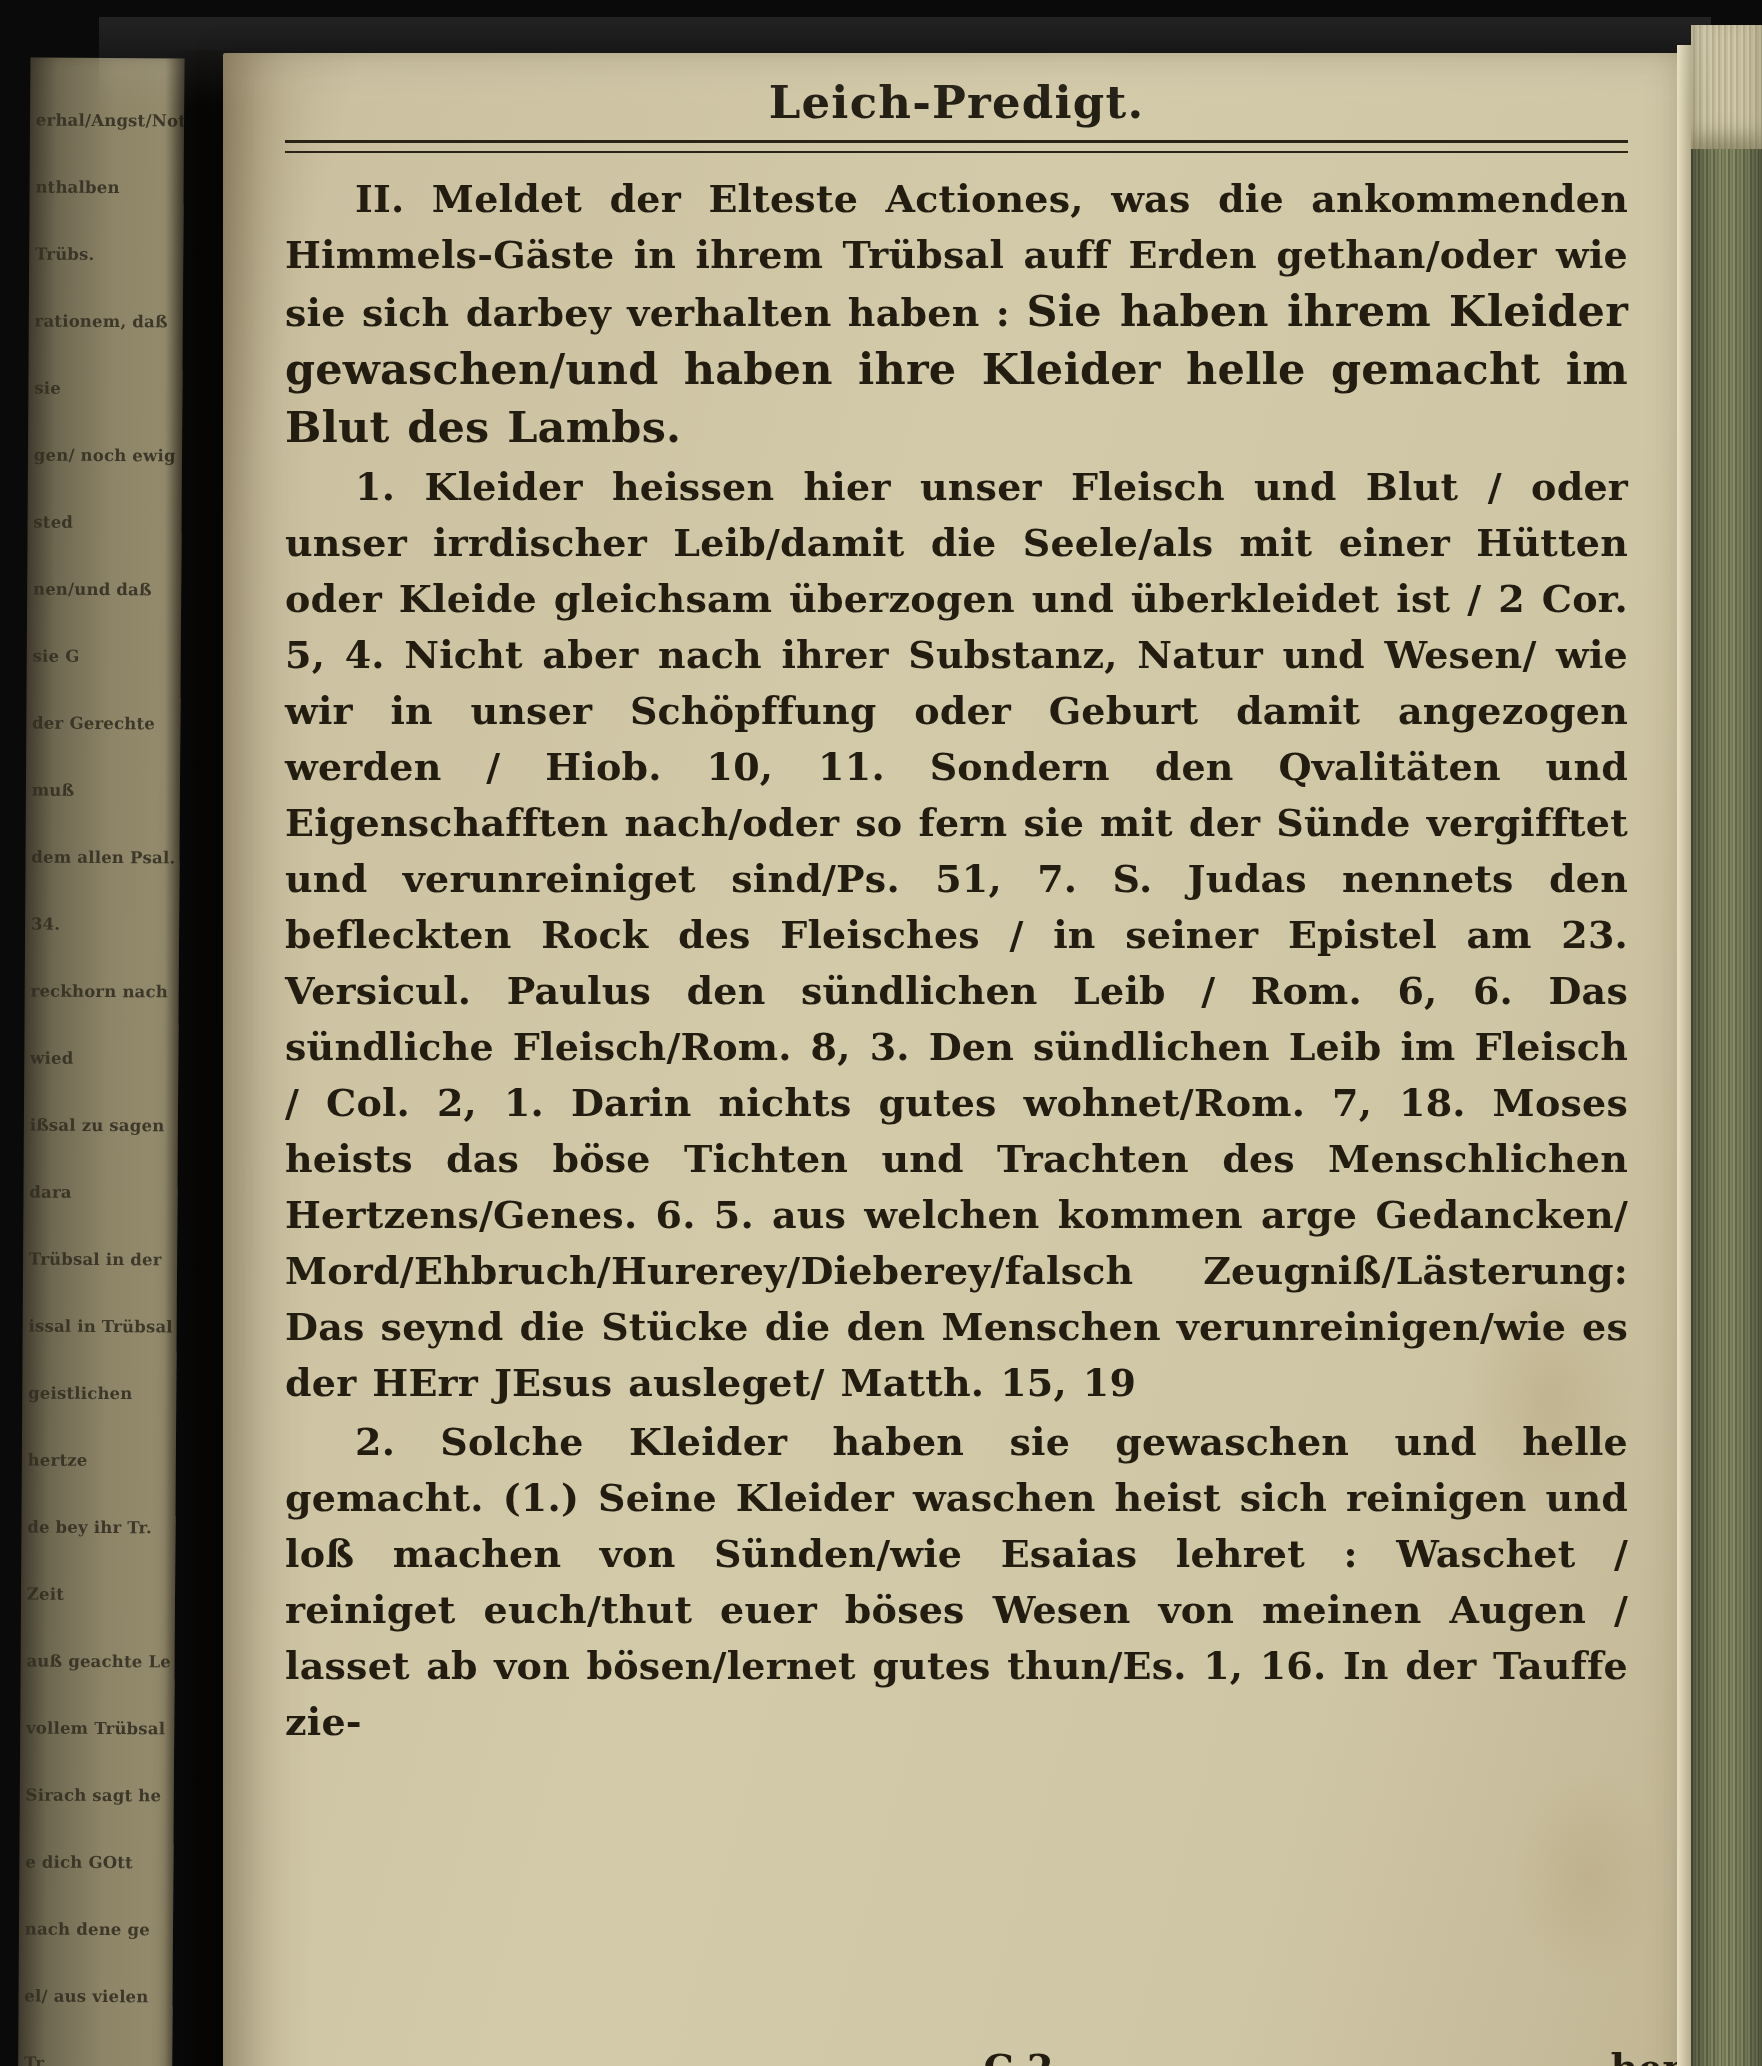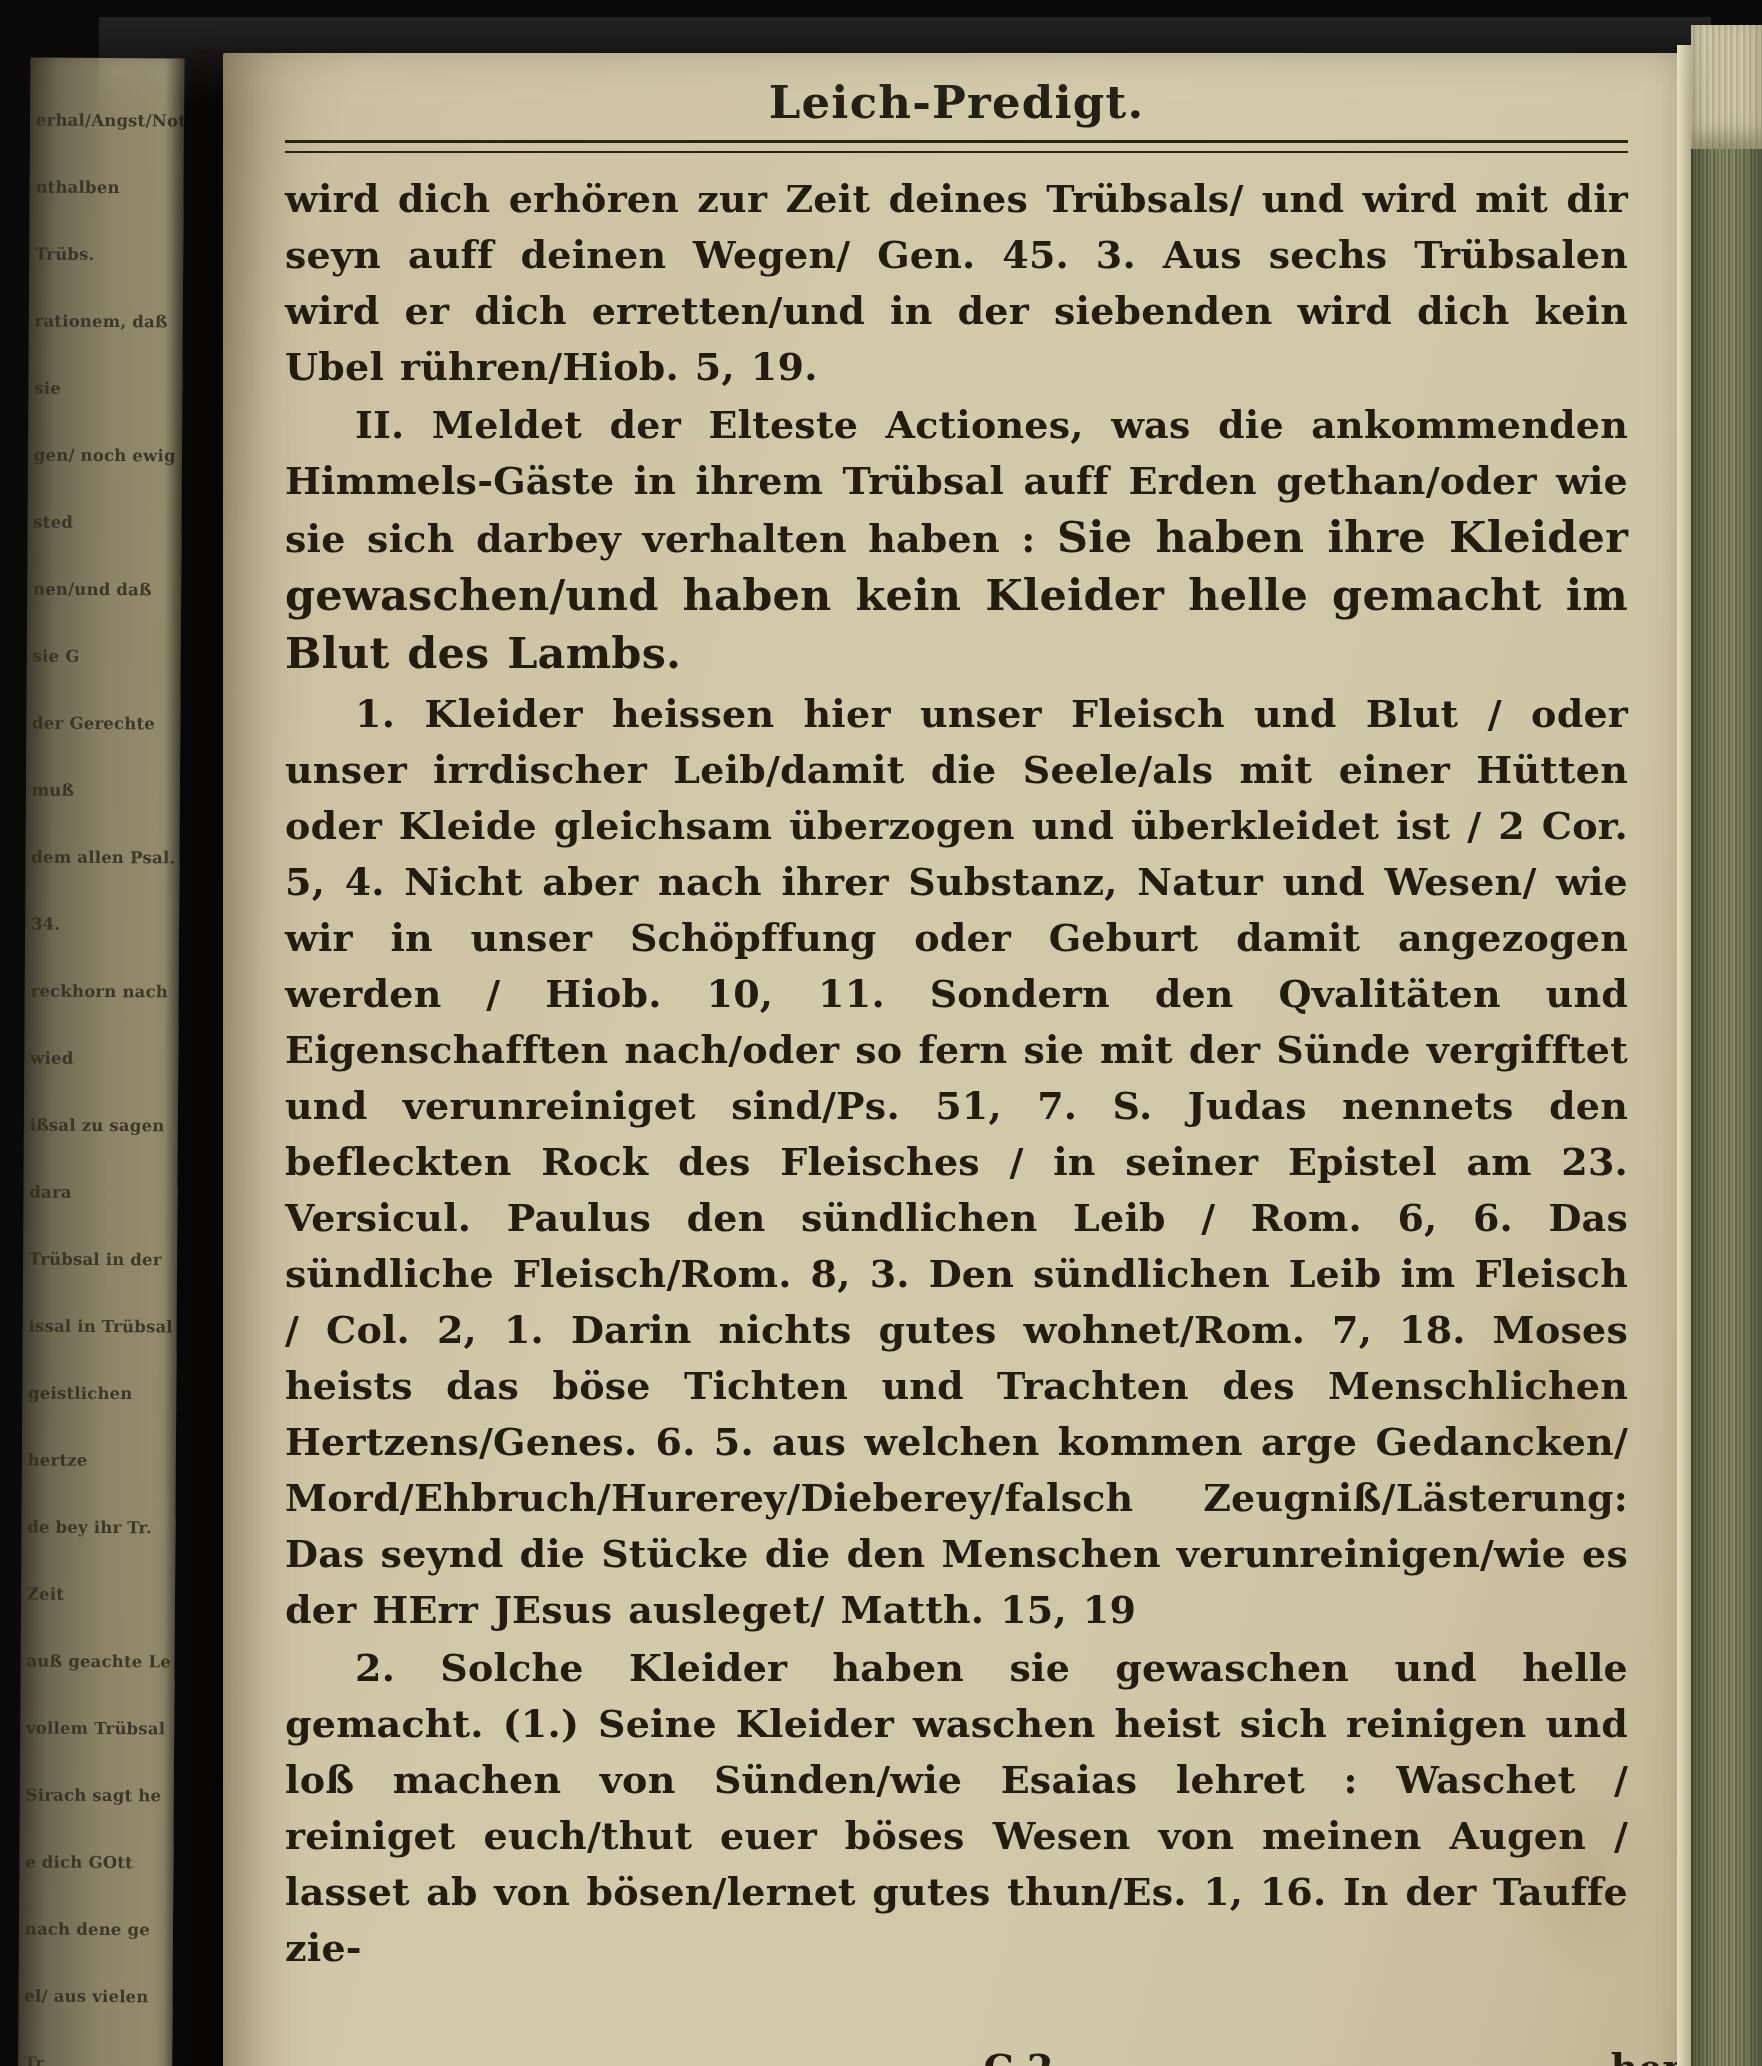--- a/index.html
+++ b/index.html
@@ -111,22 +111,21 @@
 
   <div class="main-page">
     <div class="stain s1"></div>
     <div class="stain s2"></div>
 
     <div class="page-inner">
       <h1 class="page-header">Leich-Predigt.</h1>
       <div class="double-rule"></div>
 
       <div class="text-block">
-        <p><span>wird dich erhören zur Zeit deines Trübsals/ und wird mit dir seyn auff deinen Wegen/ Gen. 45. 3. Aus sechs Trübsalen wird er dich erretten/und in der siebenden wird dich kein Ubel rühren/Hiob. 5, 19.</span></p>
-        <p class="indent"><span>II. Meldet der Elteste Actiones, was die ankommenden Himmels-Gäste in ihrem Trübsal auff Erden gethan/oder wie sie sich darbey verhalten haben :</span> <span class="emph">Sie haben ihre Kleider gewaschen/und haben kein Kleider helle gemacht im Blut des Lambs.</span></p>
+        <p class="indent"><span>II. Meldet der Elteste Actiones, was die ankommenden Himmels-Gäste in ihrem Trübsal auff Erden gethan/oder wie sie sich darbey verhalten haben :</span> <span class="emph">Sie haben ihrem Kleider gewaschen/und haben ihre Kleider helle gemacht im Blut des Lambs.</span></p>
         <p class="indent"><span>1. Kleider heissen hier unser Fleisch und Blut / oder unser irrdischer Leib/damit die Seele/als mit einer Hütten oder Kleide gleichsam überzogen und überkleidet ist / 2 Cor. 5, 4. Nicht aber nach ihrer Substanz, Natur und Wesen/ wie wir in unser Schöpffung oder Geburt damit angezogen werden / Hiob. 10, 11. Sondern den Qvalitäten und Eigenschafften nach/oder so fern sie mit der Sünde vergifftet und verunreiniget sind/Ps. 51, 7. S. Judas nennets den befleckten Rock des Fleisches / in seiner Epistel am 23. Versicul. Paulus den sündlichen Leib / Rom. 6, 6. Das sündliche Fleisch/Rom. 8, 3. Den sündlichen Leib im Fleisch / Col. 2, 1. Darin nichts gutes wohnet/Rom. 7, 18. Moses heists das böse Tichten und Trachten des Menschlichen Hertzens/Genes. 6. 5. aus welchen kommen arge Gedancken/ Mord/Ehbruch/Hurerey/Dieberey/falsch Zeugniß/Lästerung: Das seynd die Stücke die den Menschen verunreinigen/wie es der HErr JEsus ausleget/ Matth. 15, 19</span></p>
         <p class="indent"><span>2. Solche Kleider haben sie gewaschen und helle gemacht. (1.) Seine Kleider waschen heist sich reinigen und loß machen von Sünden/wie Esaias lehret : Waschet / reiniget euch/thut euer böses Wesen von meinen Augen / lasset ab von bösen/lernet gutes thun/Es. 1, 16. In der Tauffe zie-</span></p>
       </div>
 
       <div class="footer-row">
         <span class="sig">C 2</span>
         <span class="catch">hen</span>
       </div>
     </div>
   </div>

